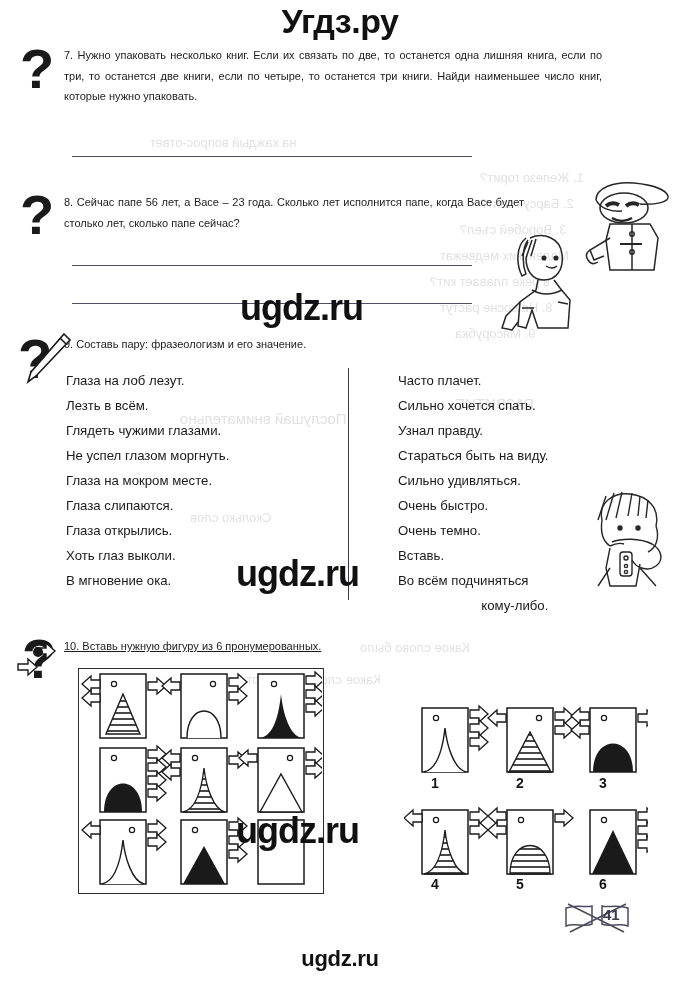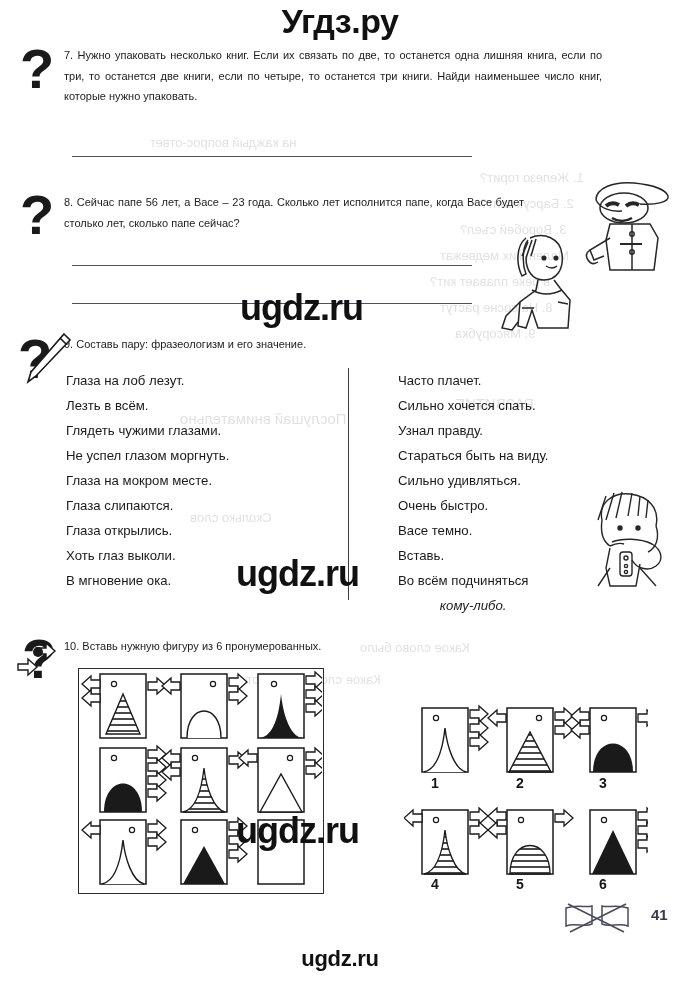--- a/index.html
+++ b/index.html
@@ -63,21 +63,21 @@
   .puzzle-box{
     position:absolute;border:1.3px solid #2c2c2c;z-index:4;background:transparent;
   }
   .fig{position:absolute;z-index:5;}
   .fignum{
     position:absolute;font-size:14px;font-weight:bold;z-index:6;text-align:center;color:#151515;
   }
 
   
   .pagenum{
-    position:absolute;font-size:15px;font-weight:bold;color:#3a3a4a;z-index:7;padding-left:48px;
+    position:absolute;font-size:15px;font-weight:bold;color:#3a3a4a;z-index:7;
   }
 
   .illus{position:absolute;z-index:6;}
 </style>
 </head>
 <body>
 
 <div class="page">
 
   <div class="ghost" style="left:150px;top:135px;">на каждый вопрос-ответ</div>
@@ -177,24 +177,24 @@
 
   <div class="divider" style="left:348px;top:368px;height:232px;"></div>
 
   <div class="idioms" style="left:398px;top:368px;">
     <div>Часто плачет.</div>
     <div>Сильно хочется спать.</div>
     <div>Узнал правду.</div>
     <div>Стараться быть на виду.</div>
     <div>Сильно удивляться.</div>
     <div>Очень быстро.</div>
-    <div>Васе темно.</div>
+    <div>Очень темно.</div>
     <div>Вставь.</div>
     <div>Во всём подчиняться</div>
-    <div style="text-align:center;font-style:italic;">кому-либо.</div>
+    <div style="text-align:right;">кому-либо.</div>
   </div>
 
   <div class="illus" style="left:576px;top:490px;">
     <svg width="100" height="110" viewBox="0 0 100 110" fill="none" stroke="#262626" stroke-width="1.4">
       <path d="M26 30 C22 12, 38 2, 54 4 C72 6, 84 18, 80 36"></path>
       <path d="M30 6 L22 30 M38 3 L30 30 M46 2 L40 28 M56 3 L52 26 M64 6 L62 26 M72 10 L70 28"></path>
       <path d="M26 30 C24 44, 28 52, 34 56"></path>
       <path d="M80 36 C84 48, 80 58, 72 62"></path>
       <circle cx="44" cy="38" r="2" fill="#262626"></circle>
       <circle cx="62" cy="38" r="2" fill="#262626"></circle>
@@ -212,21 +212,21 @@
   <div class="qicon" style="top:630px;">
     <svg width="56" height="64" viewBox="0 0 56 64">
       <text x="6" y="48" font-family="Liberation Sans, sans-serif" font-size="56" font-weight="bold" fill="#1a1a1a">?</text>
       <g fill="#fff" stroke="#1a1a1a" stroke-width="1.4">
         <path d="M20 18 L30 18 L30 13 L39 21 L30 29 L30 24 L20 24 Z"></path>
         <path d="M2 34 L12 34 L12 29 L21 37 L12 45 L12 40 L2 40 Z"></path>
       </g>
       <circle cx="22" cy="22" r="5" fill="#1a1a1a"></circle>
     </svg>
   </div>
-  <div class="qbody nojust" style="top:636px;width:500px;">10. Вставь нужную фигуру из 6 пронумерованных.</div>
+  <div class="qbody nojust" style="top:636px;width:500px;text-decoration:underline;">10. Вставь нужную фигуру из 6 пронумерованных.</div>
 
   <div class="puzzle-box" style="left:78px;top:668px;width:244px;height:224px;"></div>
 
   <div class="fig" style="left:78px;top:668px;">
     <svg width="244" height="224" viewBox="0 0 244 224">
       <defs>
         <pattern id="hatch" width="6" height="6" patternUnits="userSpaceOnUse">
           <rect width="6" height="6" fill="#fff"></rect>
           <line x1="0" y1="3" x2="6" y2="3" stroke="#1a1a1a" stroke-width="1.6"></line>
         </pattern>

